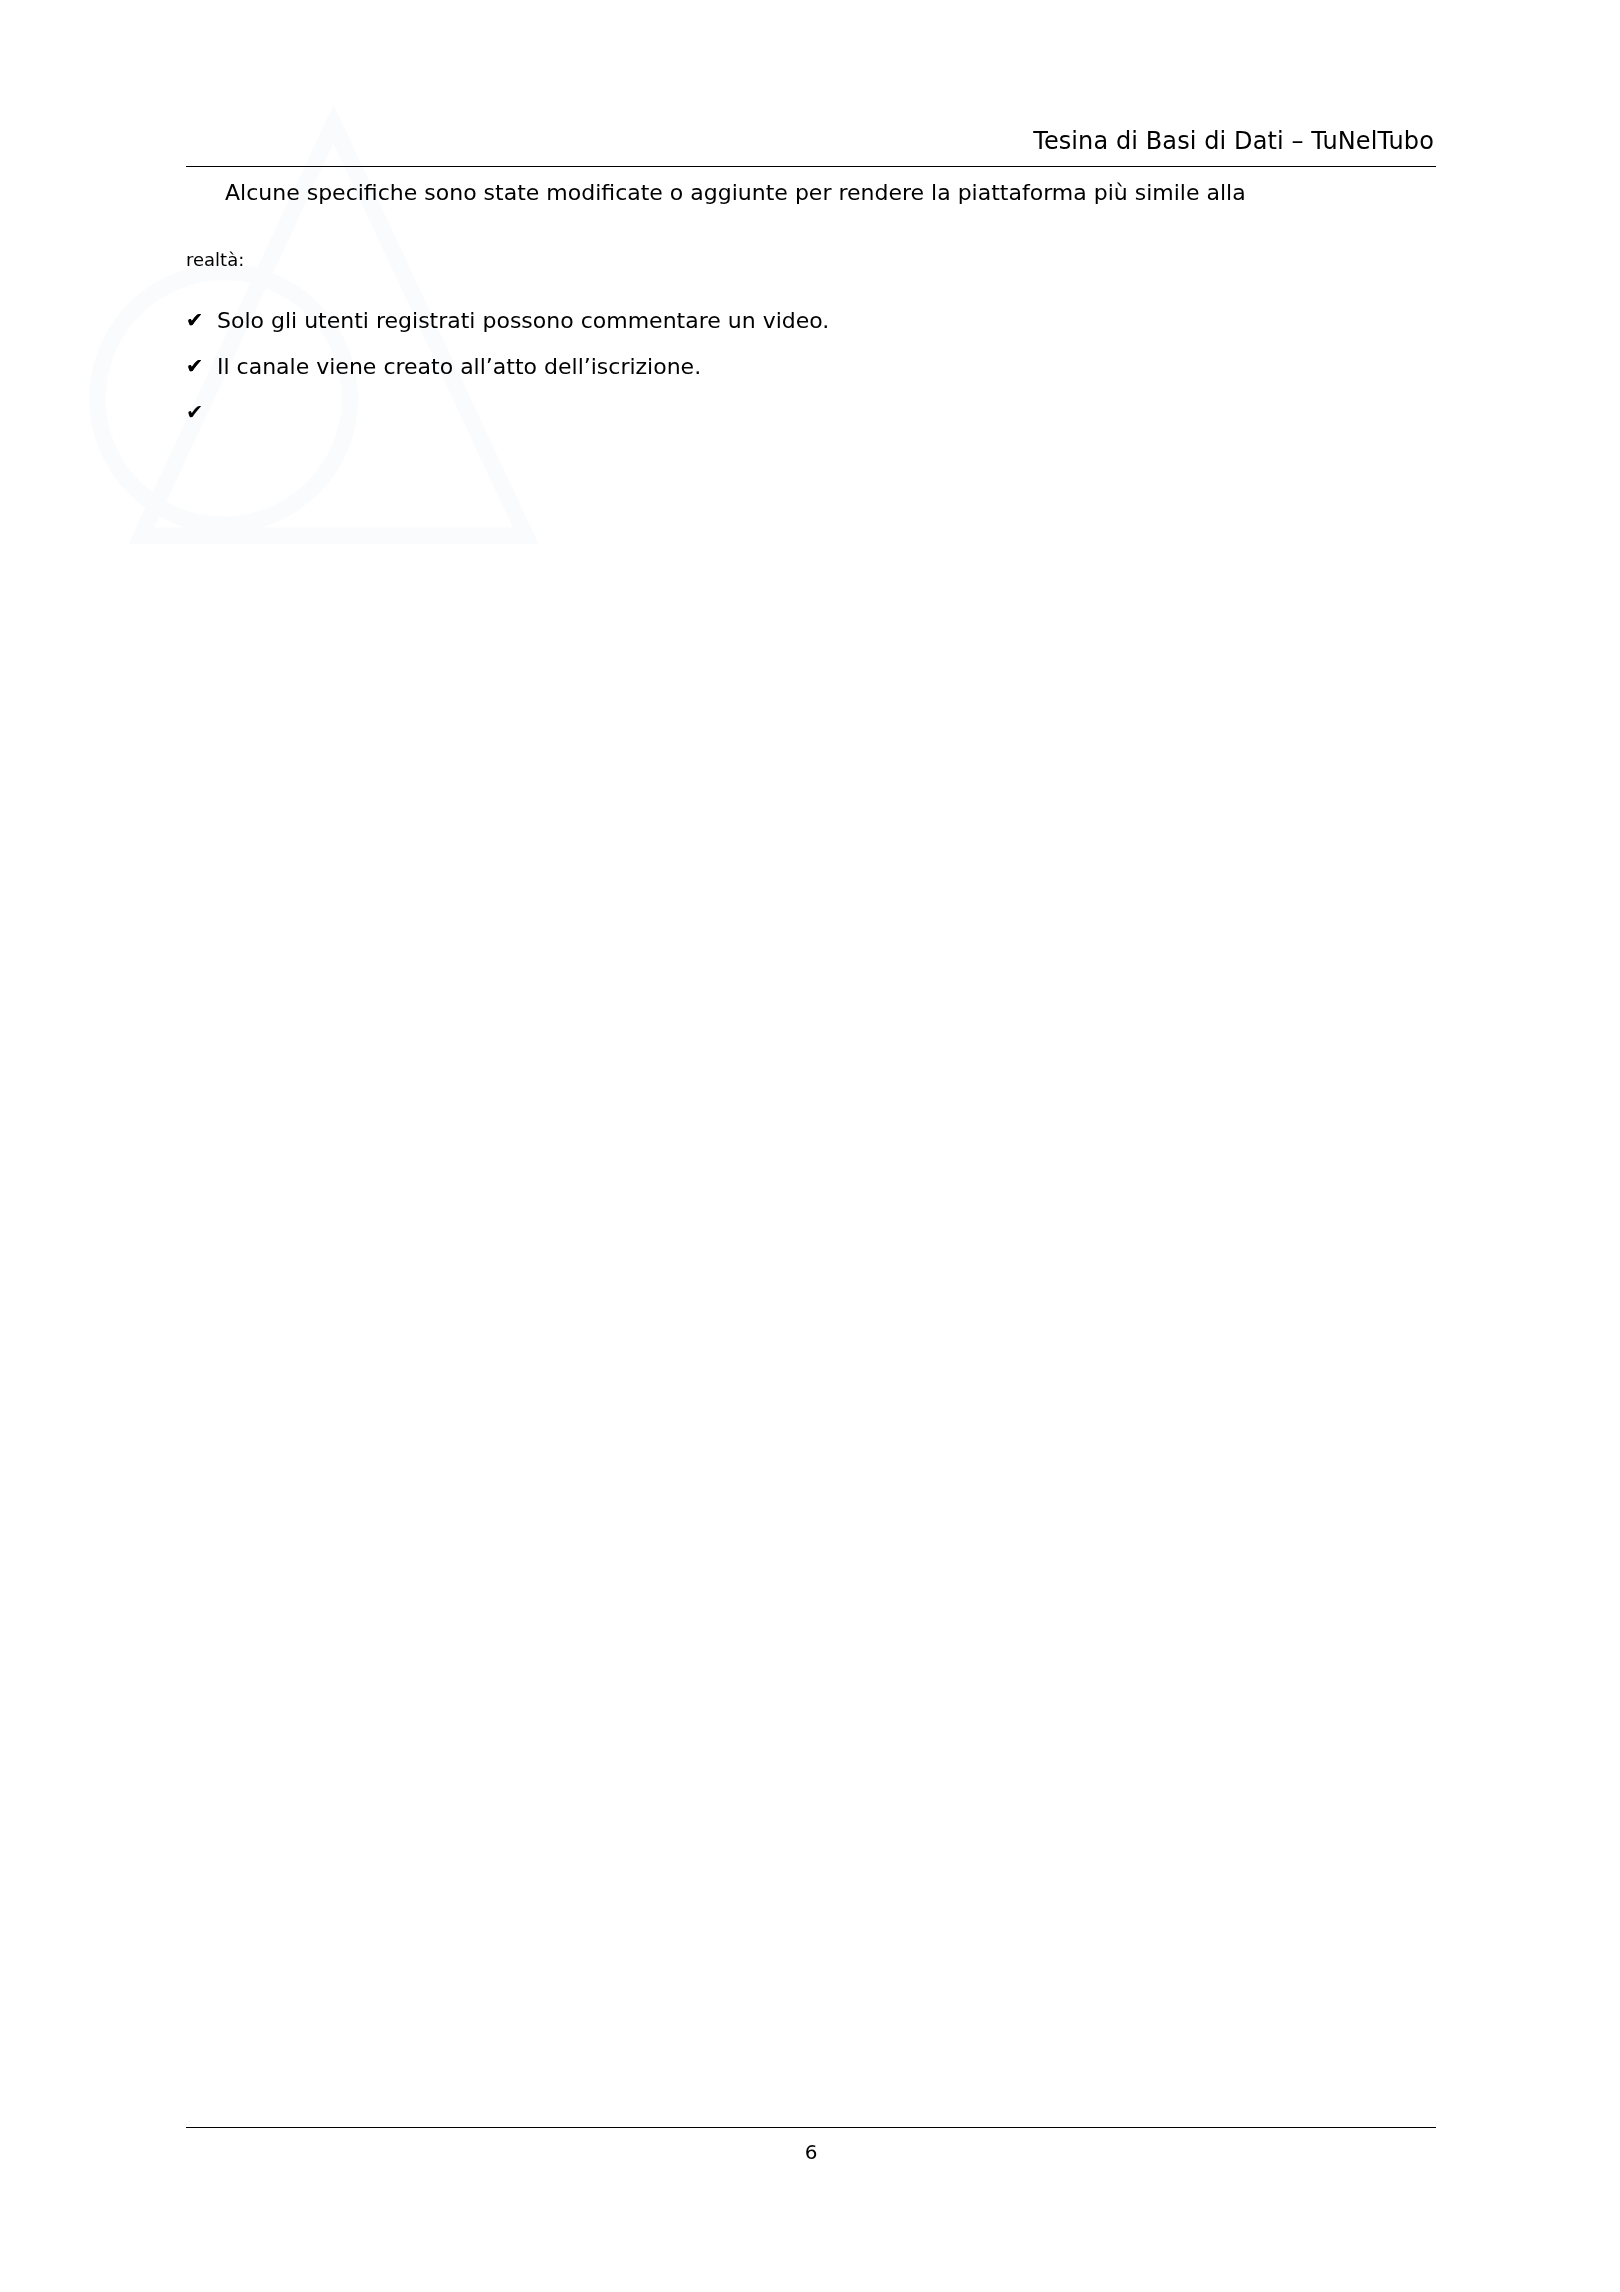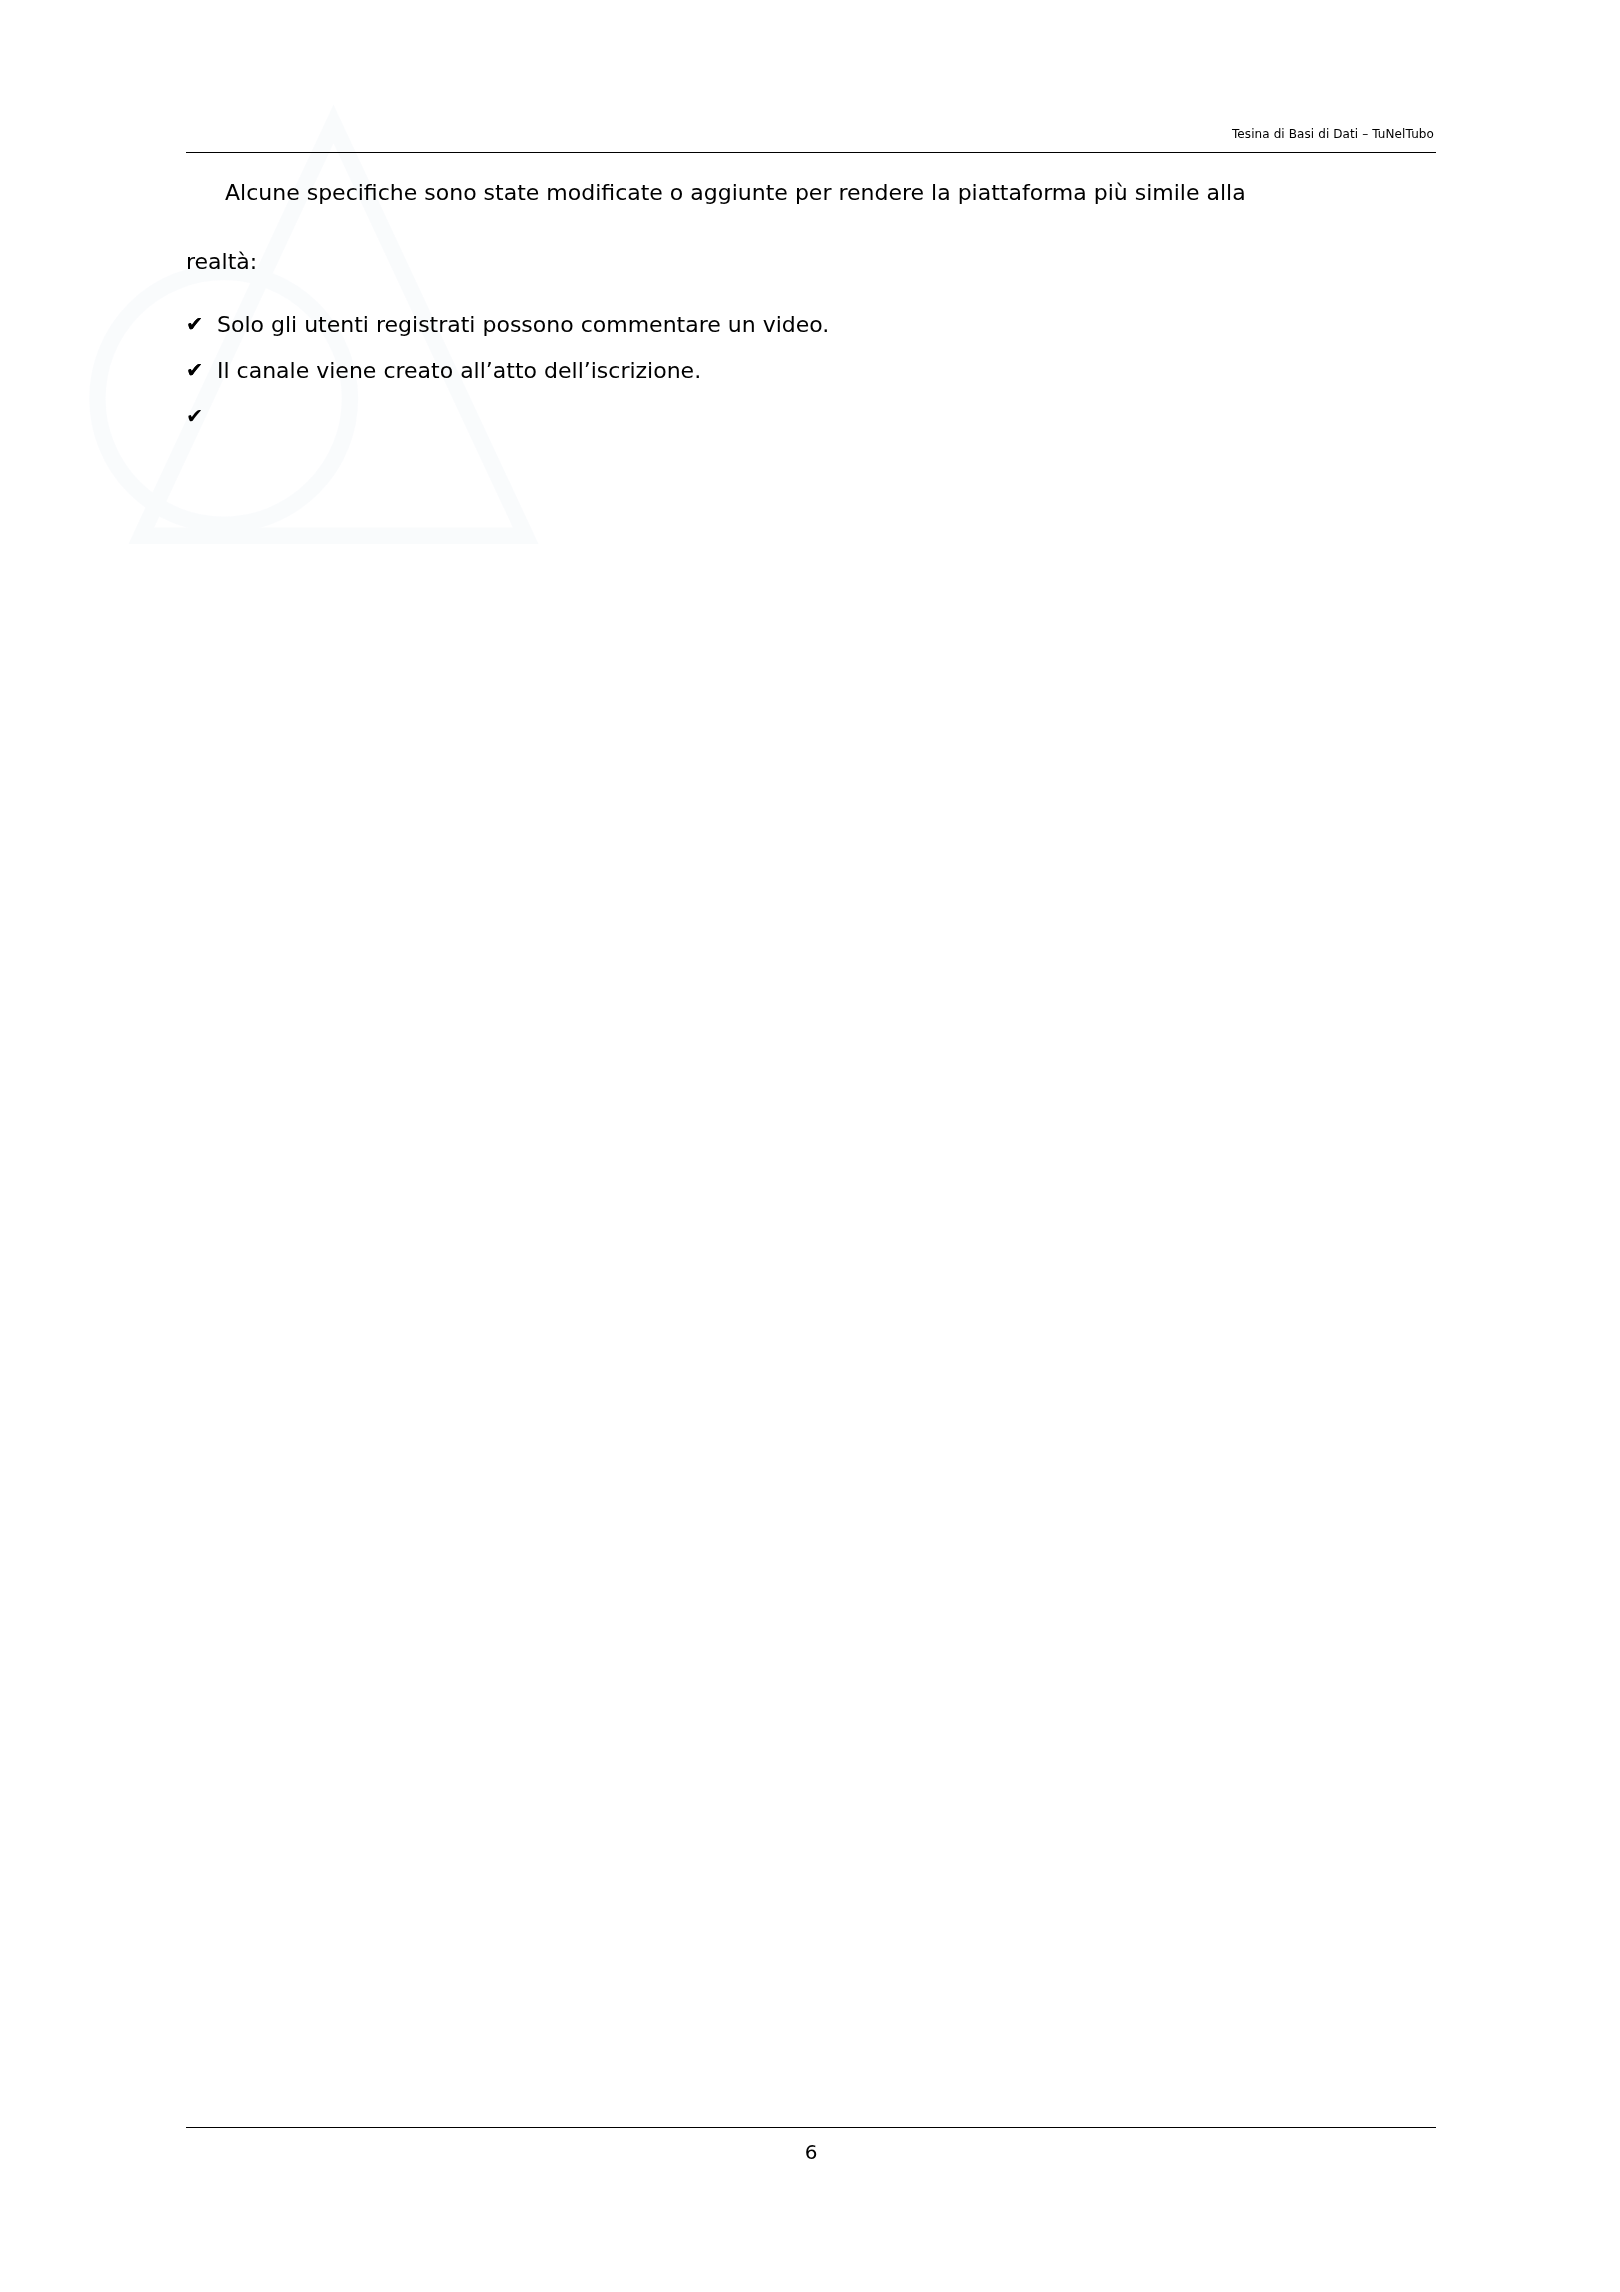--- a/index.html
+++ b/index.html
@@ -42,21 +42,21 @@
 
   
   .header {
     position: absolute;
     top: 127px;
     left: 0;
     width: 100%;
   }
   .header-text {
     text-align: right;
-    font-size: 12px;
+    font-size: 24px;
     letter-spacing: 0.1px;
     color: #000;
     padding-right: 2px;
     padding-bottom: 10.8px;
     white-space: nowrap;
   }
   .header-rule {
     border-bottom: 1.4px solid #000;
     width: 100%;
   }
@@ -76,21 +76,21 @@
     text-justify: inter-word;
     color: #000;
   }
   p.para .indent {
     display: inline-block;
     width: 35px;
   }
   .para-line2 {
     margin: 0;
     margin-top: 45px;
-    font-size: 22px;
+    font-size: 18px;
     color: #000;
   }
 
   ul.bullets {
     list-style: none;
     margin: 0;
     padding: 0;
     margin-top: 35px;
   }
   ul.bullets li {

